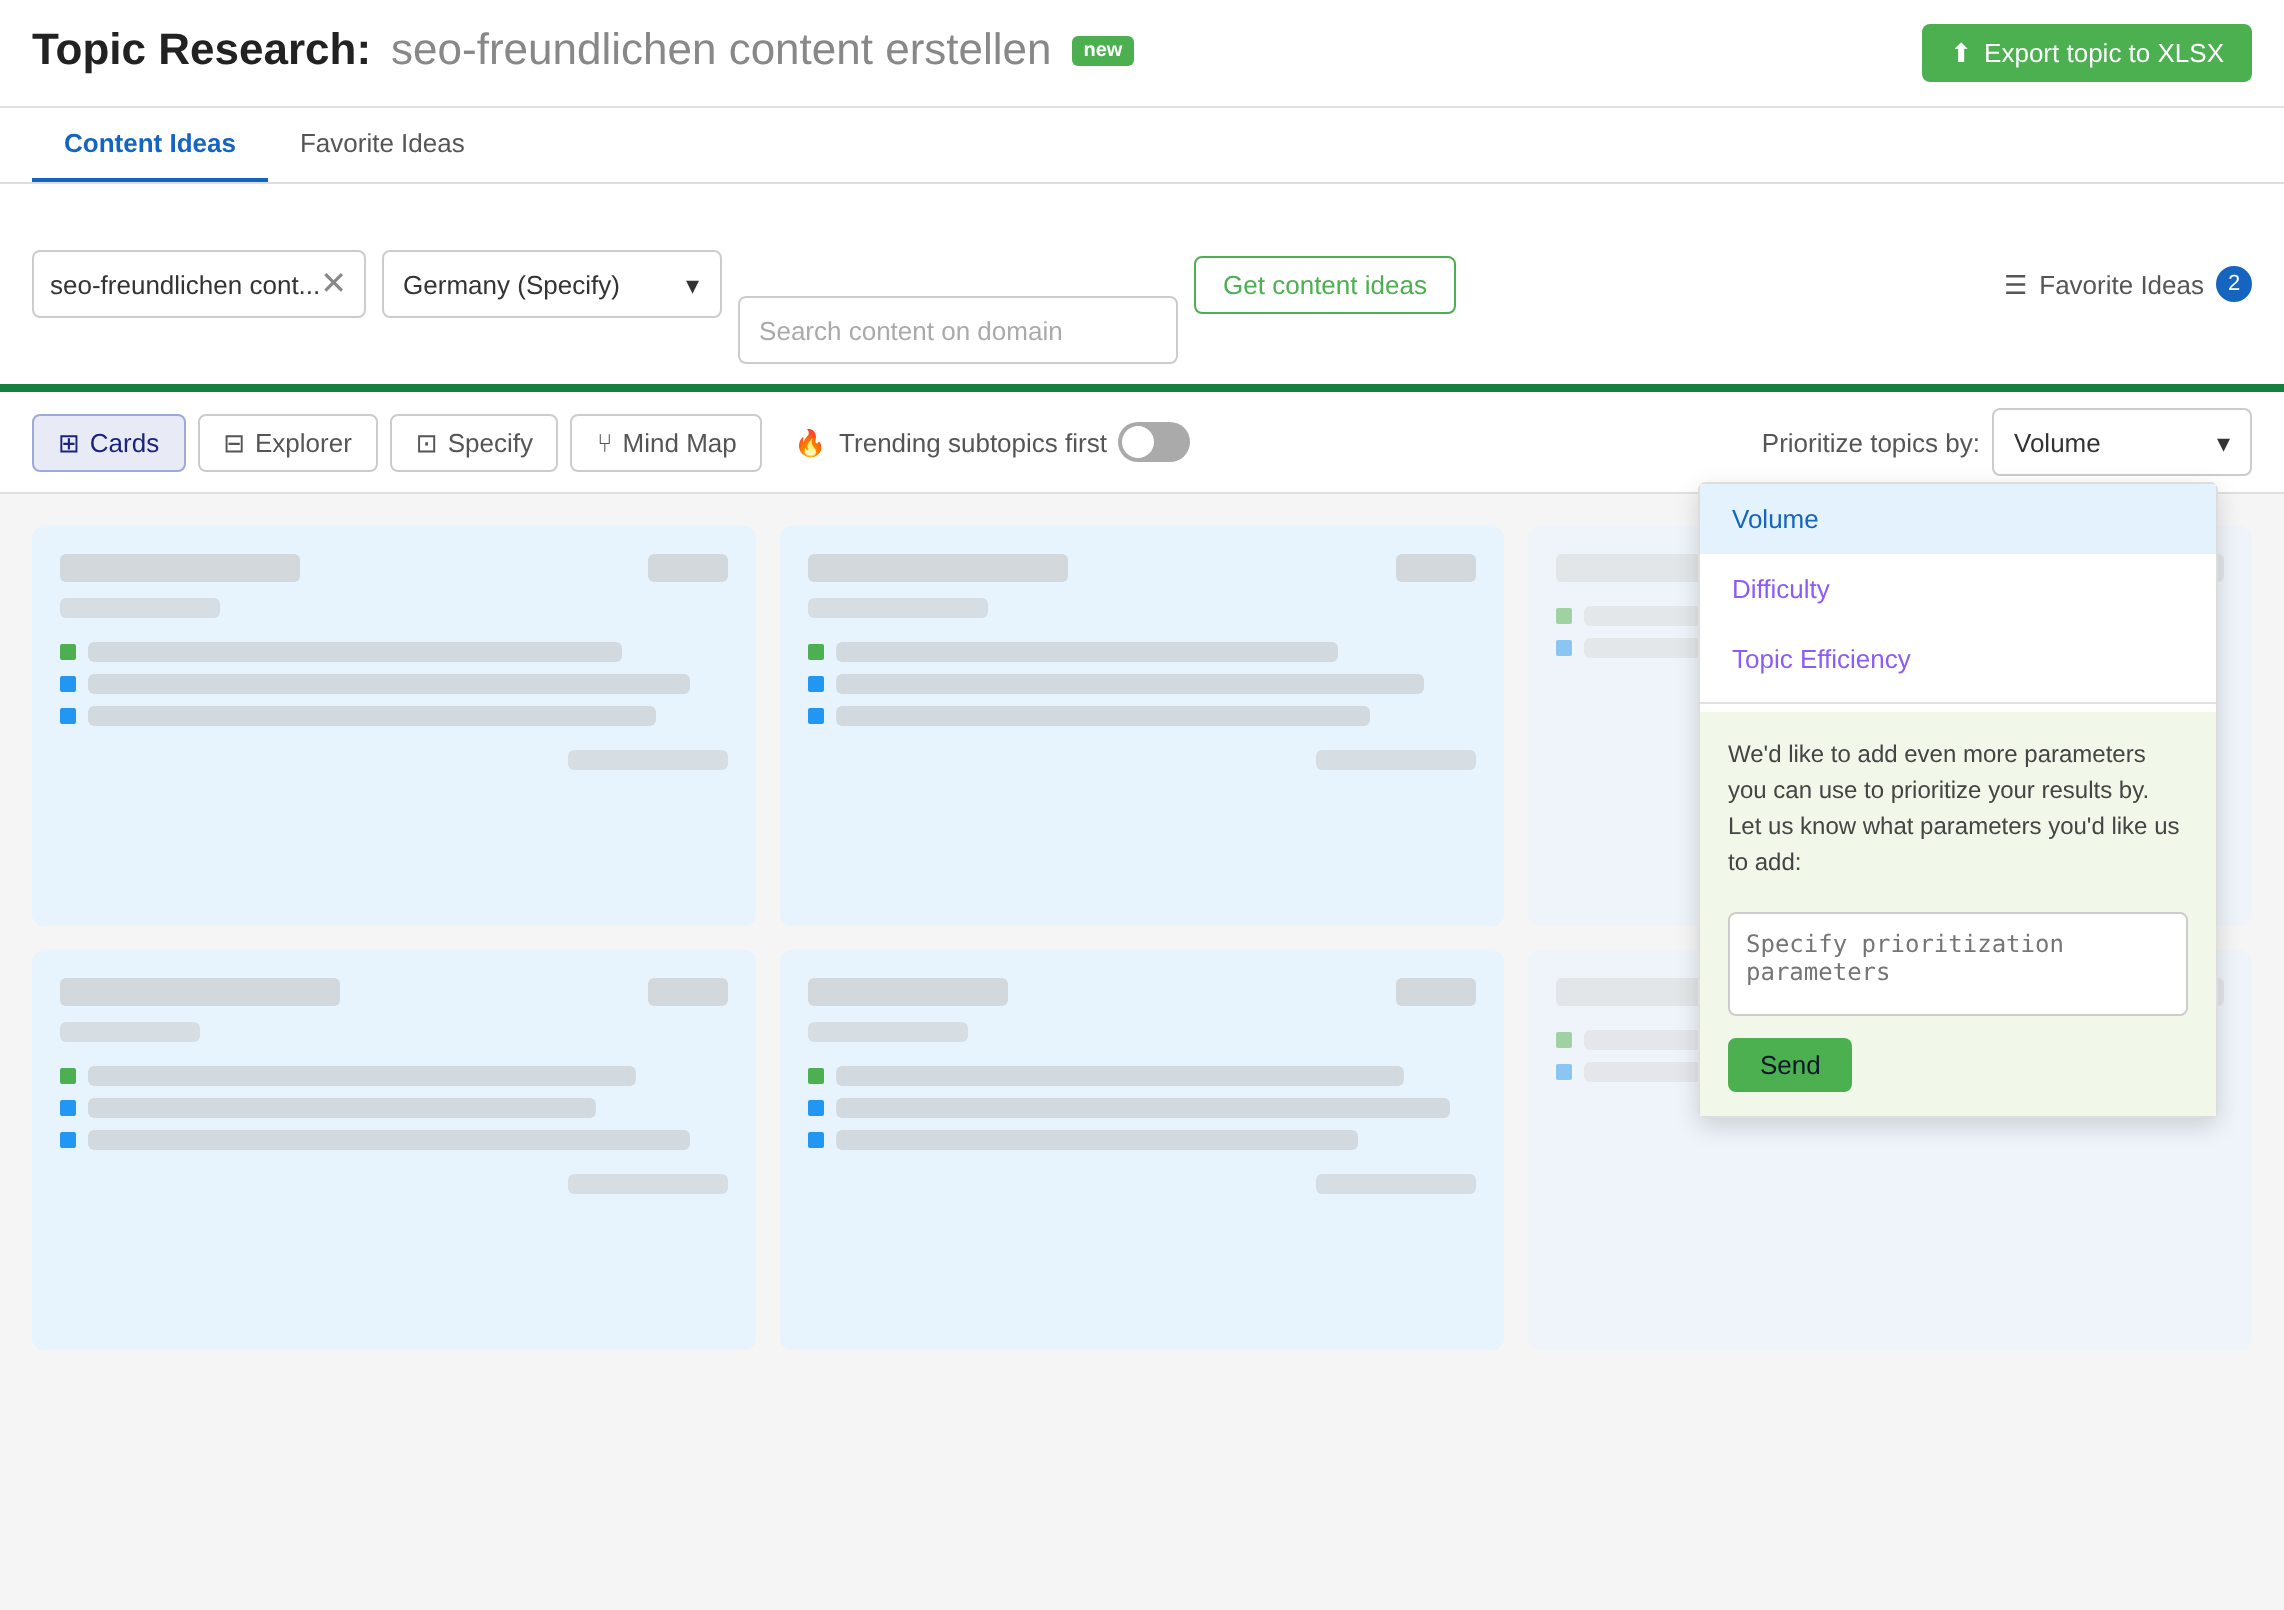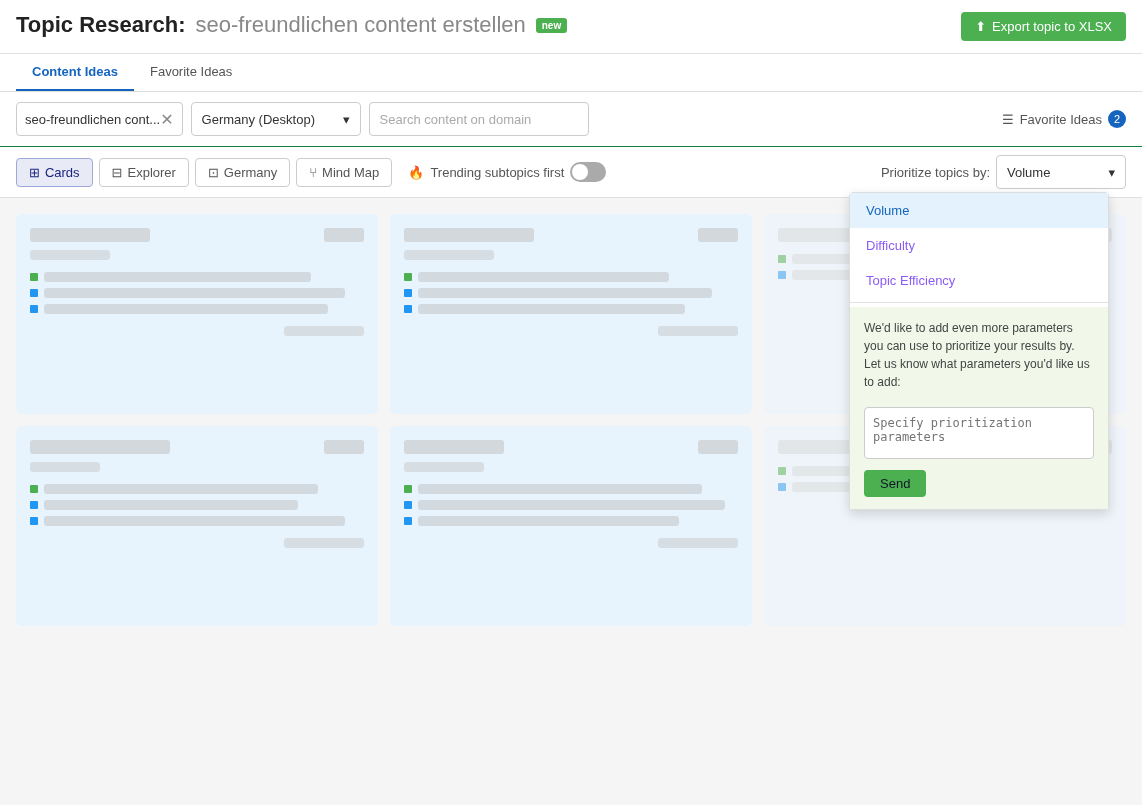--- a/index.html
+++ b/index.html
@@ -8,25 +8,25 @@
     .header { padding: 12px 16px; background: #fff; border-bottom: 1px solid #e0e0e0; }
     .header-title { font-size: 22px; font-weight: bold; color: #222; display: flex; align-items: center; gap: 10px; }
     .header-title .subtitle { color: #888; font-weight: normal; }
     .badge-new { background: #4caf50; color: #fff; font-size: 10px; padding: 2px 6px; border-radius: 3px; font-weight: bold; }
     .export-btn { margin-left: auto; background: #4caf50; color: #fff; border: none; padding: 7px 14px; border-radius: 4px; cursor: pointer; font-size: 13px; display: flex; align-items: center; gap: 6px; }
     
     .tabs { background: #fff; border-bottom: 1px solid #ddd; padding: 0 16px; display: flex; }
     .tab { padding: 10px 16px; cursor: pointer; border-bottom: 2px solid transparent; font-size: 13px; color: #555; }
     .tab.active { border-bottom: 2px solid #1565c0; color: #1565c0; font-weight: bold; }
     
-    .toolbar { background: #fff; padding: 10px 16px; display: flex; align-items: center; gap: 8px; border-bottom: 1px solid #15803d; }
+    .toolbar { background: #fff; padding: 10px 16px; display: flex; align-items: center; gap: 8px; border-bottom: 4px solid #15803d; }
     .search-box { display: flex; align-items: center; border: 1px solid #ccc; border-radius: 4px; padding: 0 8px; height: 34px; background: #fff; min-width: 160px; }
     .clear-btn { background: none; border: none; cursor: pointer; color: #888; font-size: 16px; }
     .select-box { border: 1px solid #ccc; border-radius: 4px; padding: 0 10px; height: 34px; background: #fff; cursor: pointer; display: flex; align-items: center; gap: 6px; min-width: 170px; font-size: 13px; }
-    .domain-search { border: 1px solid #ccc; border-radius: 4px; padding: 0 10px; height: 34px; background: #fff; min-width: 220px; font-size: 13px; color: #aaa; display: flex; align-items: center; }
+    .domain-search { border: 1px solid #ccc; border-radius: 4px; padding: 0 10px; height: 34px; background: #fff; min-width: 220px; font-size: 13px; color: #aaa; display: flex; align-items: center; margin-top: 46px; }
     .get-ideas-btn { border: 1px solid #4caf50; color: #4caf50; background: #fff; border-radius: 4px; padding: 6px 14px; cursor: pointer; font-size: 13px; }
     .favorite-ideas-btn { margin-left: auto; display: flex; align-items: center; gap: 6px; font-size: 13px; color: #555; cursor: pointer; }
     .fav-count { background: #1565c0; color: #fff; border-radius: 50%; width: 18px; height: 18px; font-size: 11px; display: flex; align-items: center; justify-content: center; }
     
     .view-toolbar { background: #fff; padding: 8px 16px; display: flex; align-items: center; gap: 6px; border-bottom: 1px solid #e0e0e0; position: relative; }
     .view-btn { display: flex; align-items: center; gap: 5px; padding: 6px 12px; border-radius: 4px; border: 1px solid #ccc; background: #fff; cursor: pointer; font-size: 13px; color: #555; }
     .view-btn.active { background: #e8eaf6; border-color: #9fa8da; color: #1a237e; }
     .trending-toggle { display: flex; align-items: center; gap: 6px; margin-left: 10px; font-size: 13px; color: #555; }
     .toggle-switch { width: 36px; height: 20px; background: #aaa; border-radius: 10px; position: relative; cursor: pointer; }
     .toggle-knob { width: 16px; height: 16px; background: #fff; border-radius: 50%; position: absolute; top: 2px; left: 2px; }
@@ -83,45 +83,48 @@
     <span>Favorite Ideas</span>
   </div>
 </div>
 
 <div class="toolbar">
   <div class="search-box">
     <span style="font-size:13px;color:#333;">seo-freundlichen cont...</span>
     <button class="clear-btn">✕</button>
   </div>
   <div class="select-box">
-    <span>Germany (Desktop)</span>
+    <span>Germany (Specify)</span>
     <span style="margin-left:auto;">▾</span>
   </div>
   <div class="domain-search">
     <span style="color:#aaa;">Search content on domain</span>
   </div>
+  <button class="get-ideas-btn">
+    <span>Get content ideas</span>
+  </button>
   <div class="favorite-ideas-btn">
     <span>☰</span>
     <span>Favorite Ideas</span>
     <span class="fav-count">2</span>
   </div>
 </div>
 
 <div class="view-toolbar">
   <button class="view-btn active">
     <span>⊞</span>
     <span>Cards</span>
   </button>
   <button class="view-btn">
     <span>⊟</span>
     <span>Explorer</span>
   </button>
   <button class="view-btn">
     <span>⊡</span>
-    <span>Germany</span>
+    <span>Specify</span>
   </button>
   <button class="view-btn">
     <span>⑂</span>
     <span>Mind Map</span>
   </button>
   <div class="trending-toggle">
     <span style="color:#e53935;">🔥</span>
     <span>Trending subtopics first</span>
     <div class="toggle-switch">
       <div class="toggle-knob"></div>

